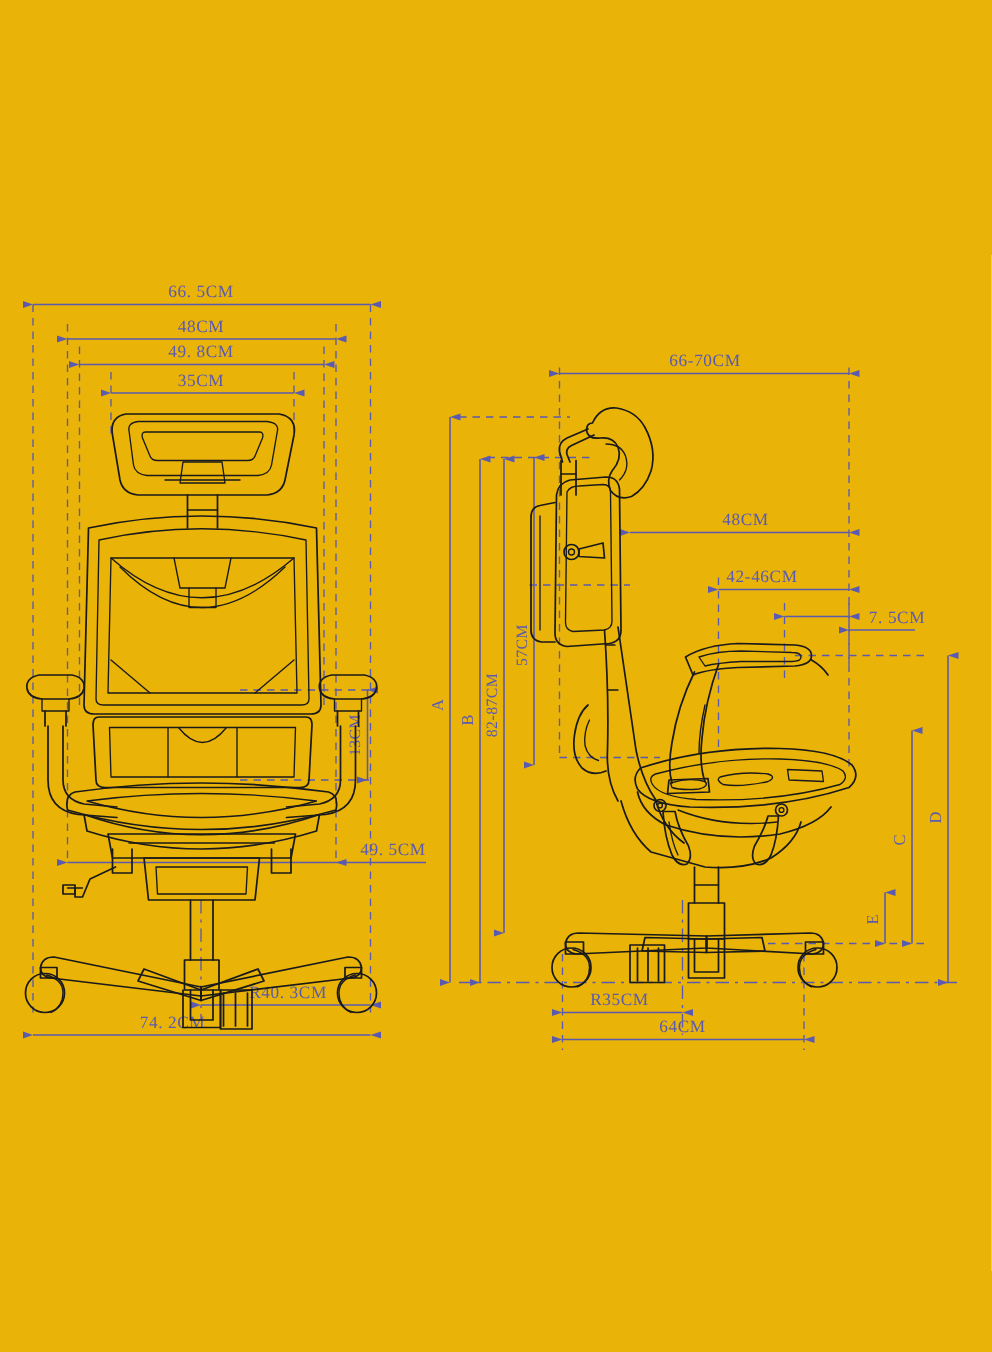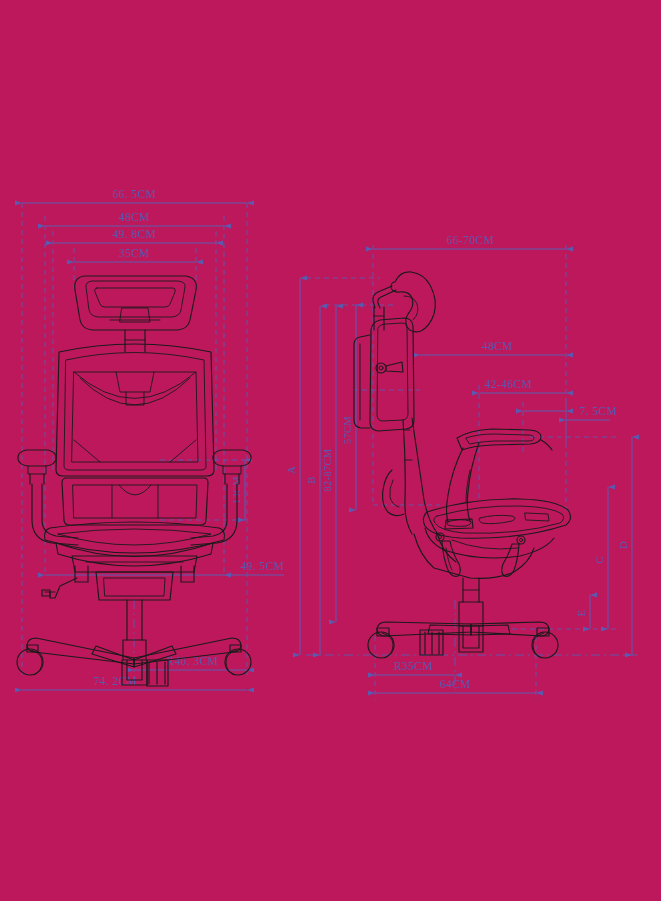--- a/index.html
+++ b/index.html
@@ -12,21 +12,21 @@
     height: 901px;
     font-family: "Liberation Serif", serif;
     position: relative;
     overflow: hidden;
   }
   #sheet {
     position: absolute;
     left: 0; top: 0;
     width: 661px;
     height: 901px;
-    background: #be185d;
+    background: #eab308;
   }
   #svgroot {
     position: absolute;
     left: 0; top: 0;
     width: 661px;
     height: 901px;
     display: block;
   }
   .dimtext {
     font-family: "Liberation Serif", serif;

